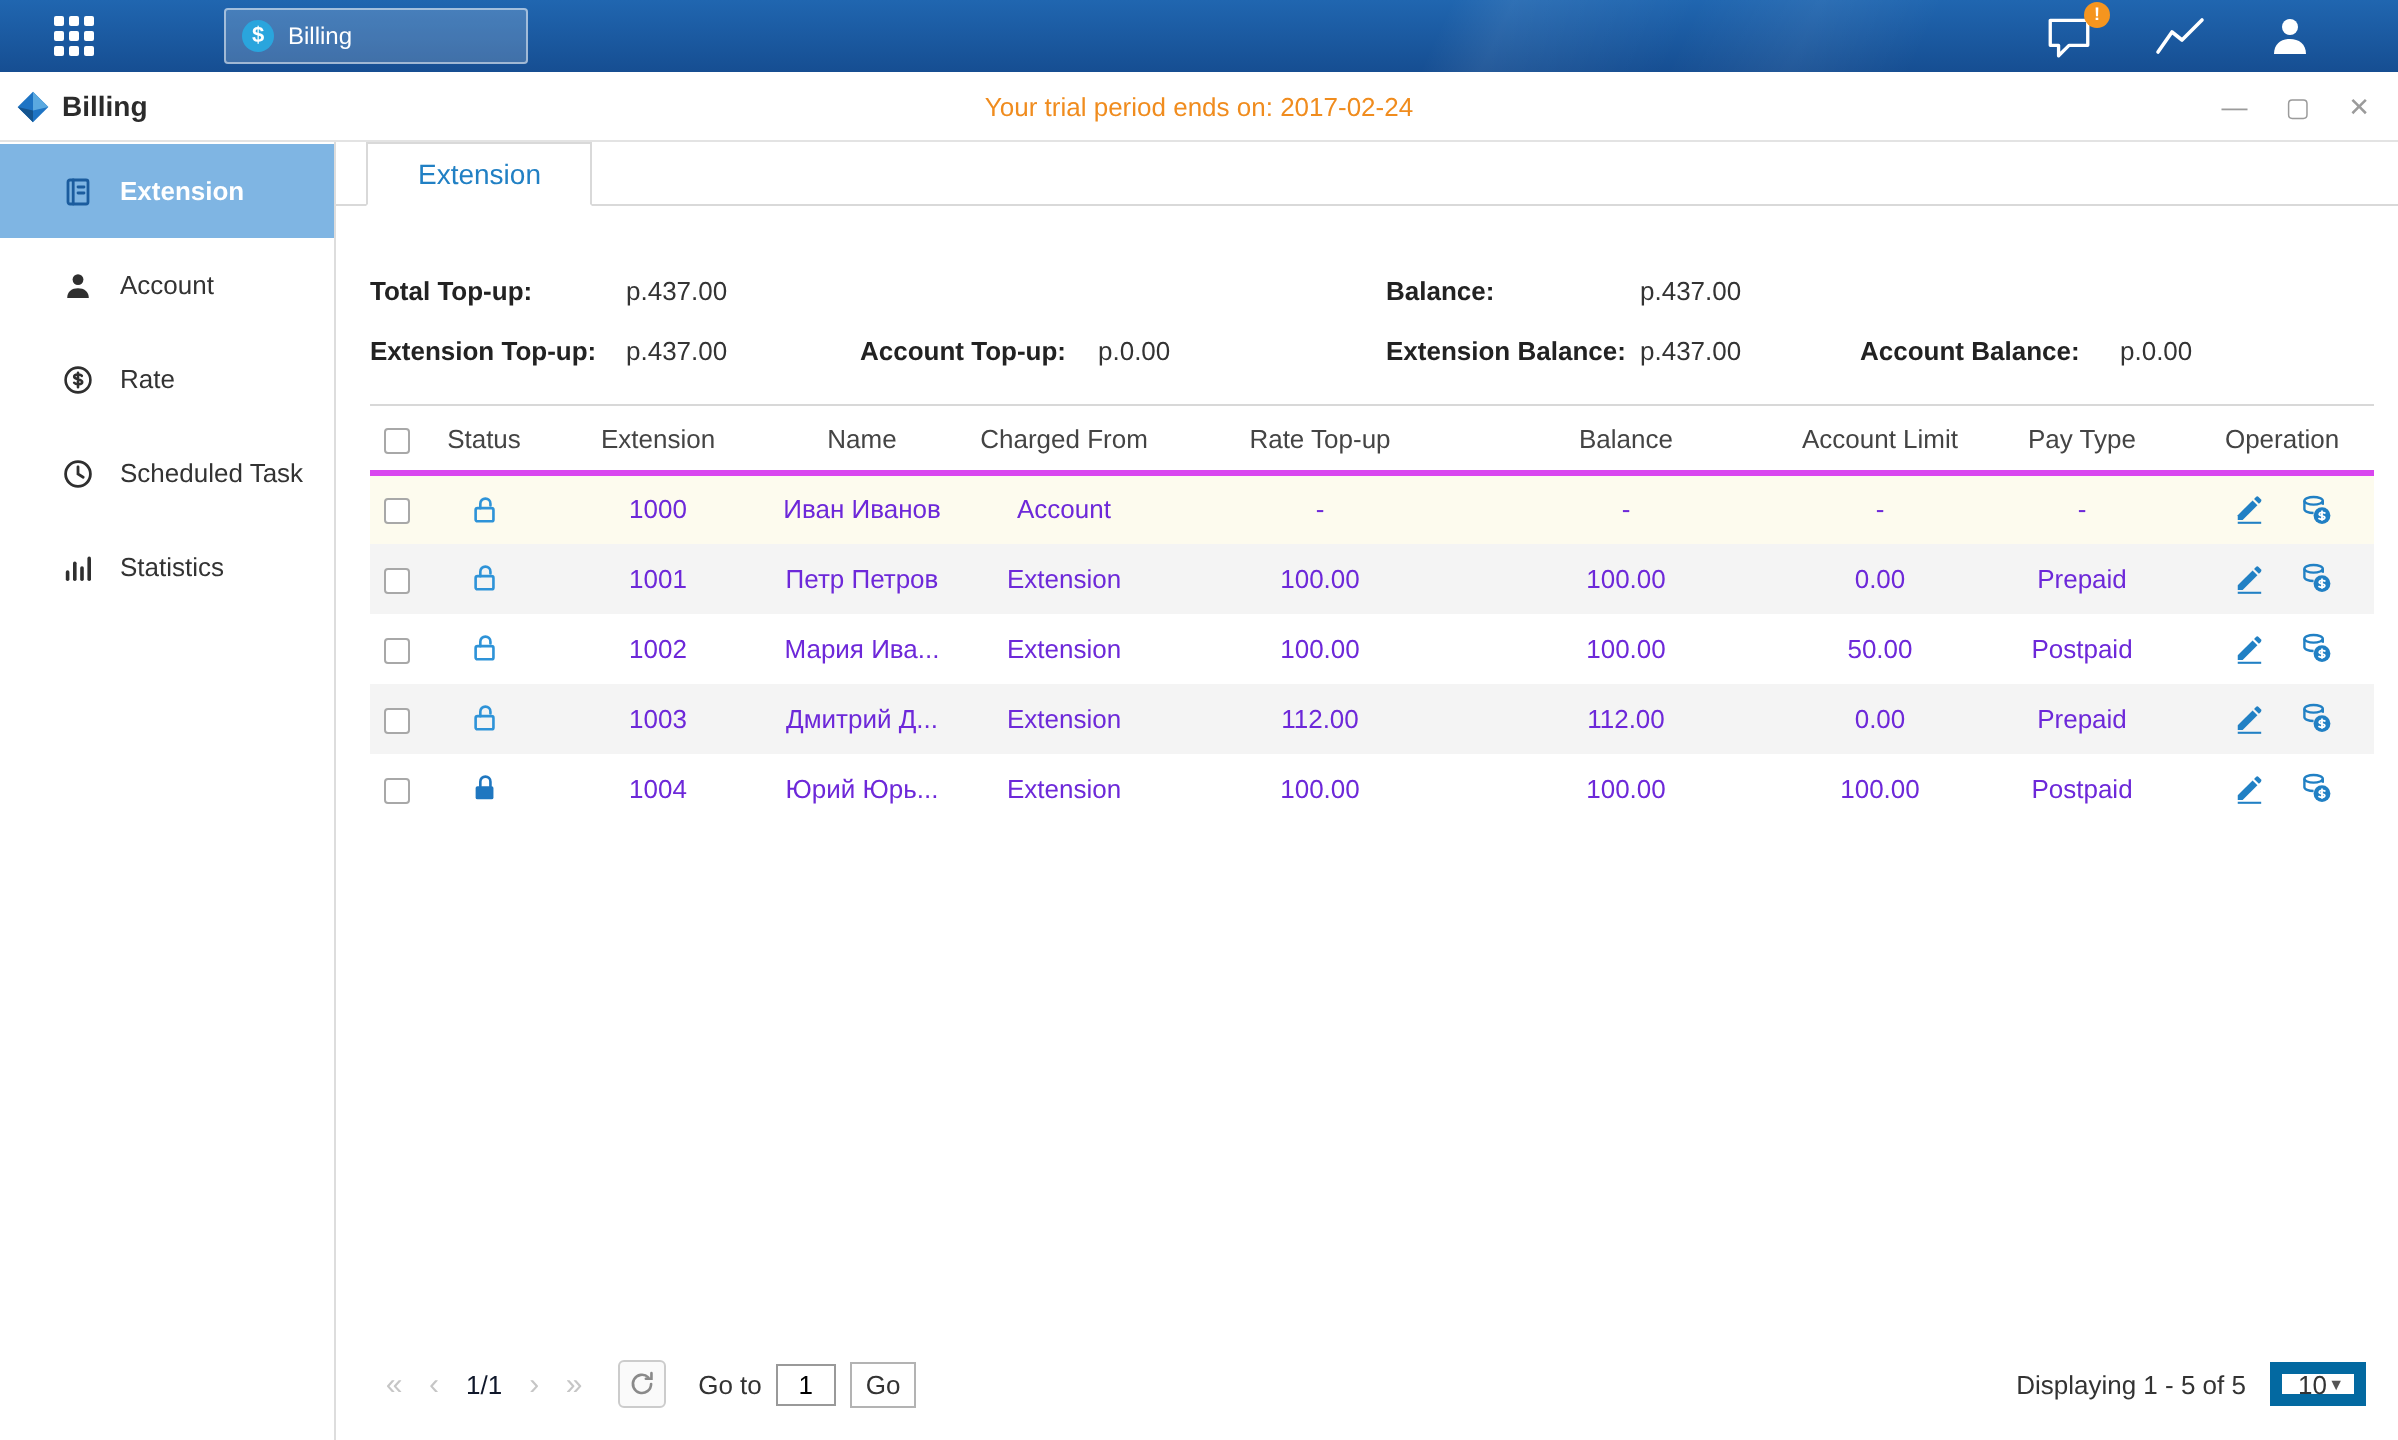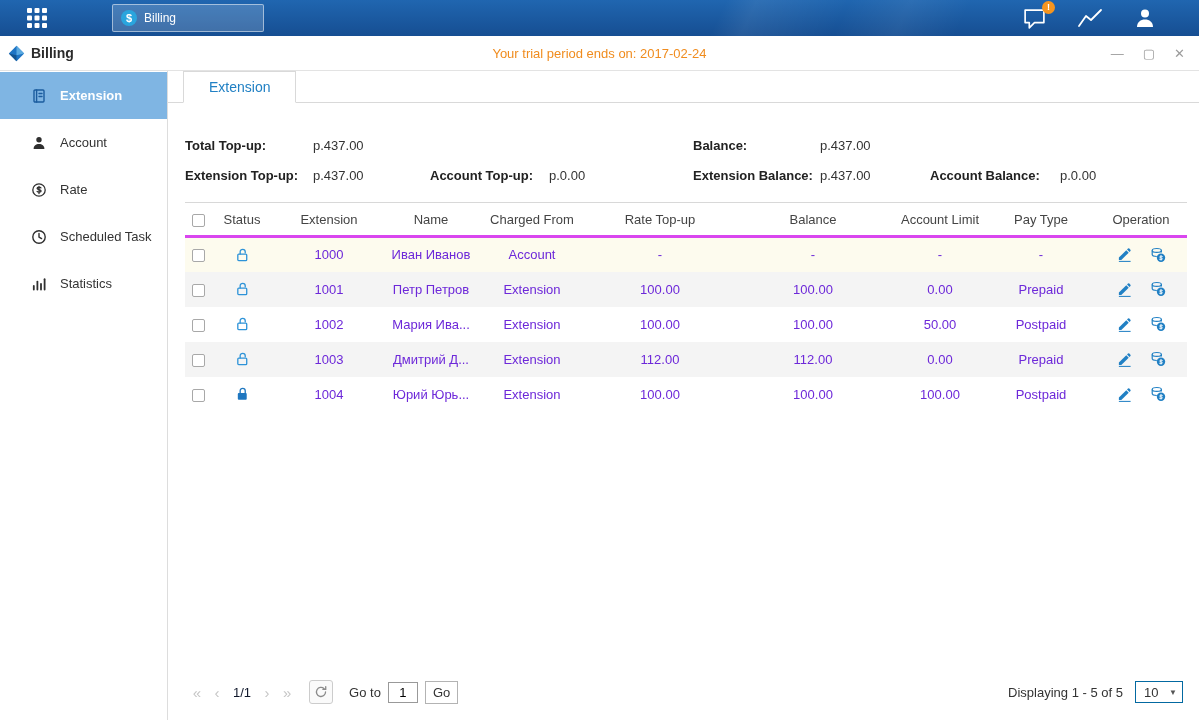--- a/index.html
+++ b/index.html
@@ -80,21 +80,21 @@
 .pg-cur{margin:0 6px;color:#0f172a}
 .pg-refresh{width:24px;height:24px;border:1px solid #ccc;border-radius:3px;background:#fafafa;
   display:flex;align-items:center;justify-content:center;margin-left:12px;cursor:pointer}
 .goto-label{margin-left:16px;color:#333}
 .goto-input{width:30px;height:21px;border:1px solid #999;text-align:center;font-size:13px;
   margin:0 7px;font-family:inherit}
 .go-btn{border:1px solid #b3b3b3;background:#fff;height:23px;padding:0 7px;font-size:13px;
   cursor:pointer;font-family:inherit;color:#333}
 .pg-right{margin-left:auto;display:flex;align-items:center;gap:12px}
 .displaying{color:#333}
-.page-size{width:48px;height:22px;border:1px solid #0369a1;display:flex;align-items:center;
+.page-size{width:48px;height:22px;border:6px solid #0369a1;display:flex;align-items:center;
   cursor:pointer;background:#fff;color:#333}
 .page-size .val{flex:1;padding-left:8px}
 .page-size .arrow{font-size:8px;color:#555;padding-right:5px}
 </style>
 </head>
 <body>
 
 <div class="screen">
 
   <div class="topbar">

